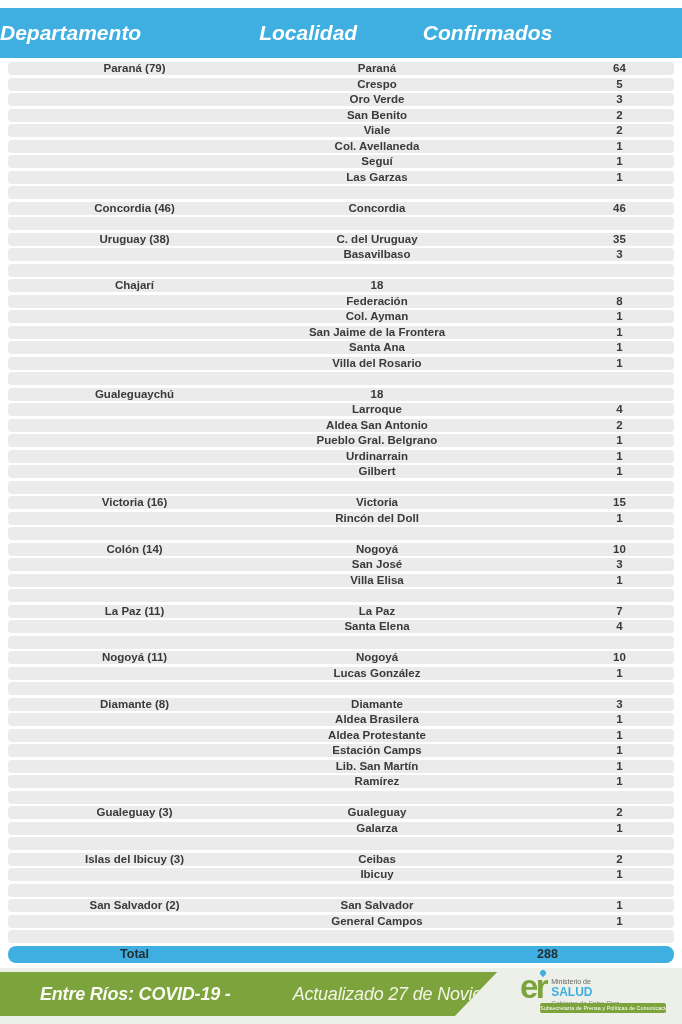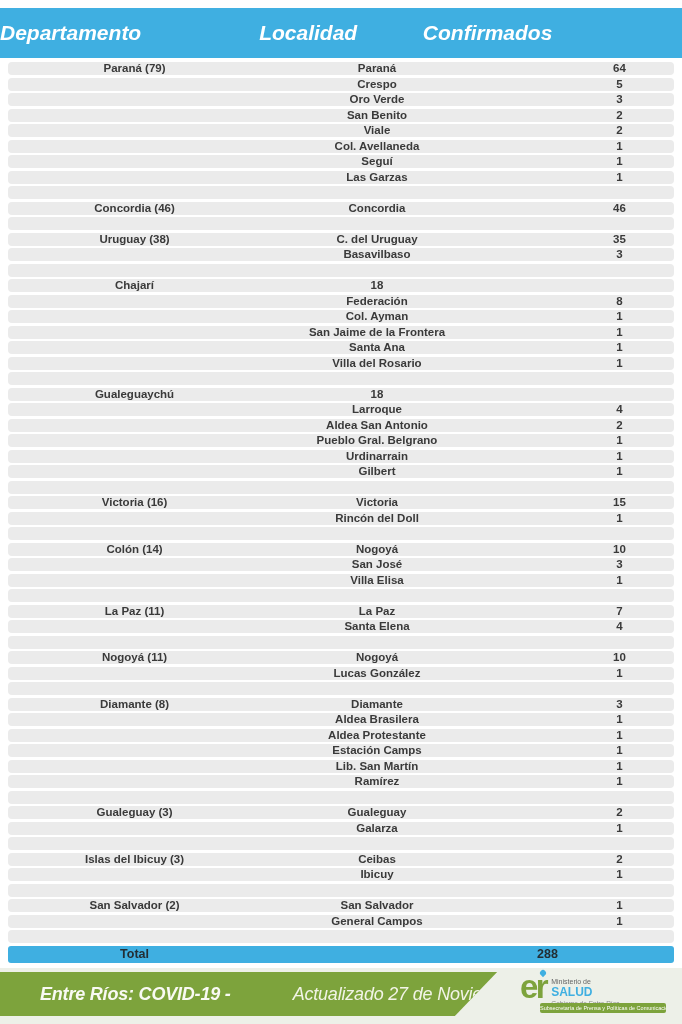--- a/index.html
+++ b/index.html
@@ -30,21 +30,21 @@
     border-radius:4px;display:grid;grid-template-columns:38% 24% 38%;
     align-items:center;
     gap:36px;
   }
   .row .cell{
     text-align:center;font-size:11.5px;font-weight:bold;
     color:var(--text-dark);line-height:13px;white-space:nowrap;
   }
   .total-row{
     margin:2px 8px 0;height:17px;background:var(--cyan);
-    border-radius:3px;display:grid;grid-template-columns:38% 24% 38%;
+    border-radius:8px;display:grid;grid-template-columns:38% 24% 38%;
     align-items:center;
   }
   .total-row .cell{
     text-align:center;font-size:12.5px;font-weight:bold;
     color:#232e34;line-height:17px;
   }
   .footer{
     position:absolute;left:0;top:968px;width:682px;height:56px;
     background:var(--footer-bg);
   }

